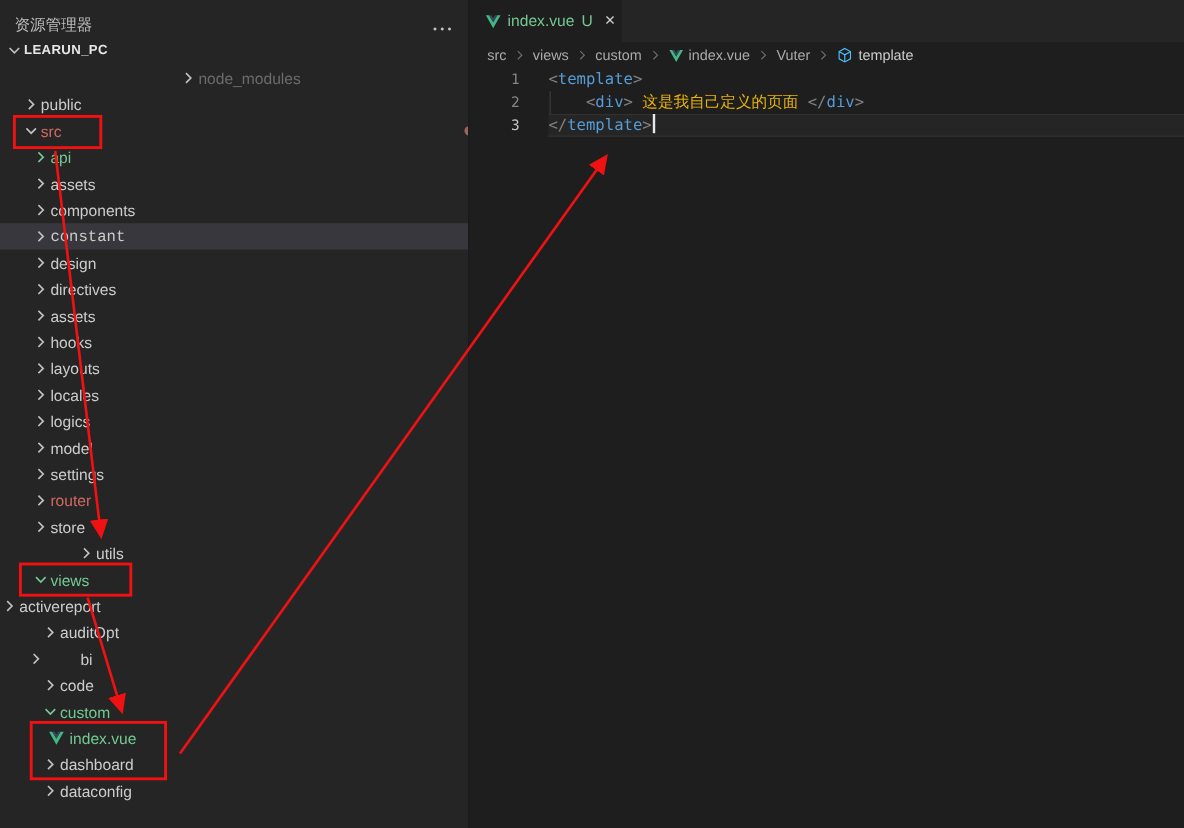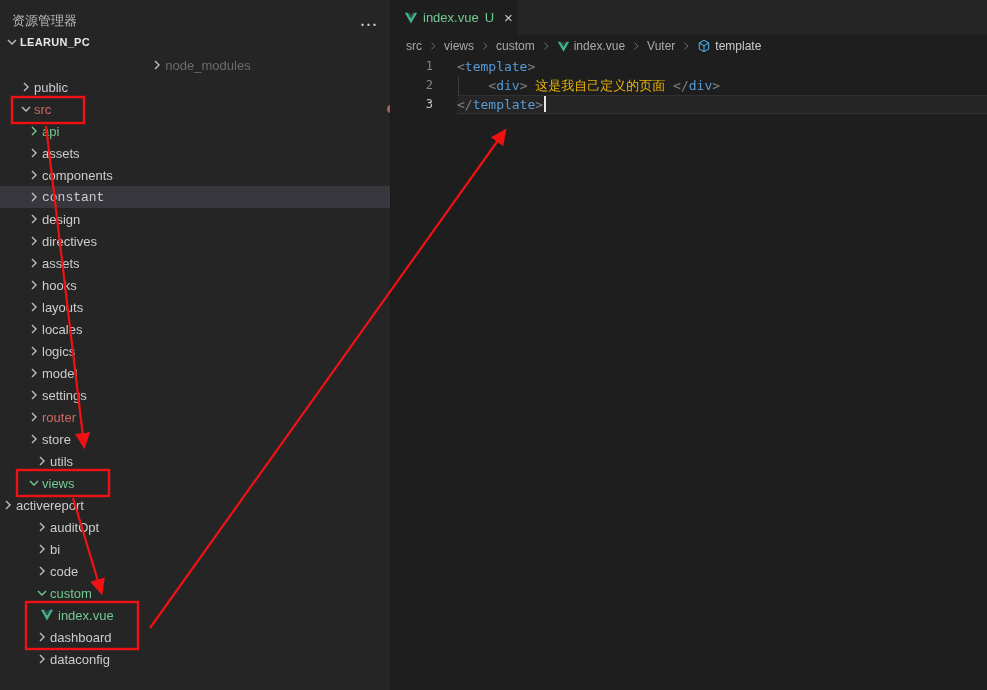--- a/index.html
+++ b/index.html
@@ -205,21 +205,21 @@
             <path d="M6 4l4 4-4 4" fill="none" stroke="currentColor" stroke-width="1.4"></path>
           </svg>
           <span class="t-red">router</span>
         </div>
         <div class="tree-row" style="padding-left: 26px;">
           <svg class="chev  " viewBox="0 0 16 16">
             <path d="M6 4l4 4-4 4" fill="none" stroke="currentColor" stroke-width="1.4"></path>
           </svg>
           <span class="t-default">store</span>
         </div>
-        <div class="tree-row" style="padding-left: 34px;">
+        <div class="tree-row" style="padding-left: 34px; margin-left: 30px;">
           <svg class="chev  " viewBox="0 0 16 16">
             <path d="M6 4l4 4-4 4" fill="none" stroke="currentColor" stroke-width="1.4"></path>
           </svg>
           <span class="t-default">utils</span>
         </div>
         <div class="tree-row" style="padding-left: 26px;">
           <svg class="chev down t-green" viewBox="0 0 16 16">
             <path d="M6 4l4 4-4 4" fill="none" stroke="currentColor" stroke-width="1.4"></path>
           </svg>
           <span class="t-green">views</span>
@@ -229,21 +229,21 @@
             <path d="M6 4l4 4-4 4" fill="none" stroke="currentColor" stroke-width="1.4"></path>
           </svg>
           <span class="t-default">activereport</span>
         </div>
         <div class="tree-row" style="padding-left: 34px;">
           <svg class="chev  " viewBox="0 0 16 16">
             <path d="M6 4l4 4-4 4" fill="none" stroke="currentColor" stroke-width="1.4"></path>
           </svg>
           <span class="t-default">auditOpt</span>
         </div>
-        <div class="tree-row" style="padding-left: 34px;">
+        <div class="tree-row" style="padding-left: 22px; gap: 29px;">
           <svg class="chev  " viewBox="0 0 16 16">
             <path d="M6 4l4 4-4 4" fill="none" stroke="currentColor" stroke-width="1.4"></path>
           </svg>
           <span class="t-default">bi</span>
         </div>
         <div class="tree-row" style="padding-left: 34px;">
           <svg class="chev  " viewBox="0 0 16 16">
             <path d="M6 4l4 4-4 4" fill="none" stroke="currentColor" stroke-width="1.4"></path>
           </svg>
           <span class="t-default">code</span>

